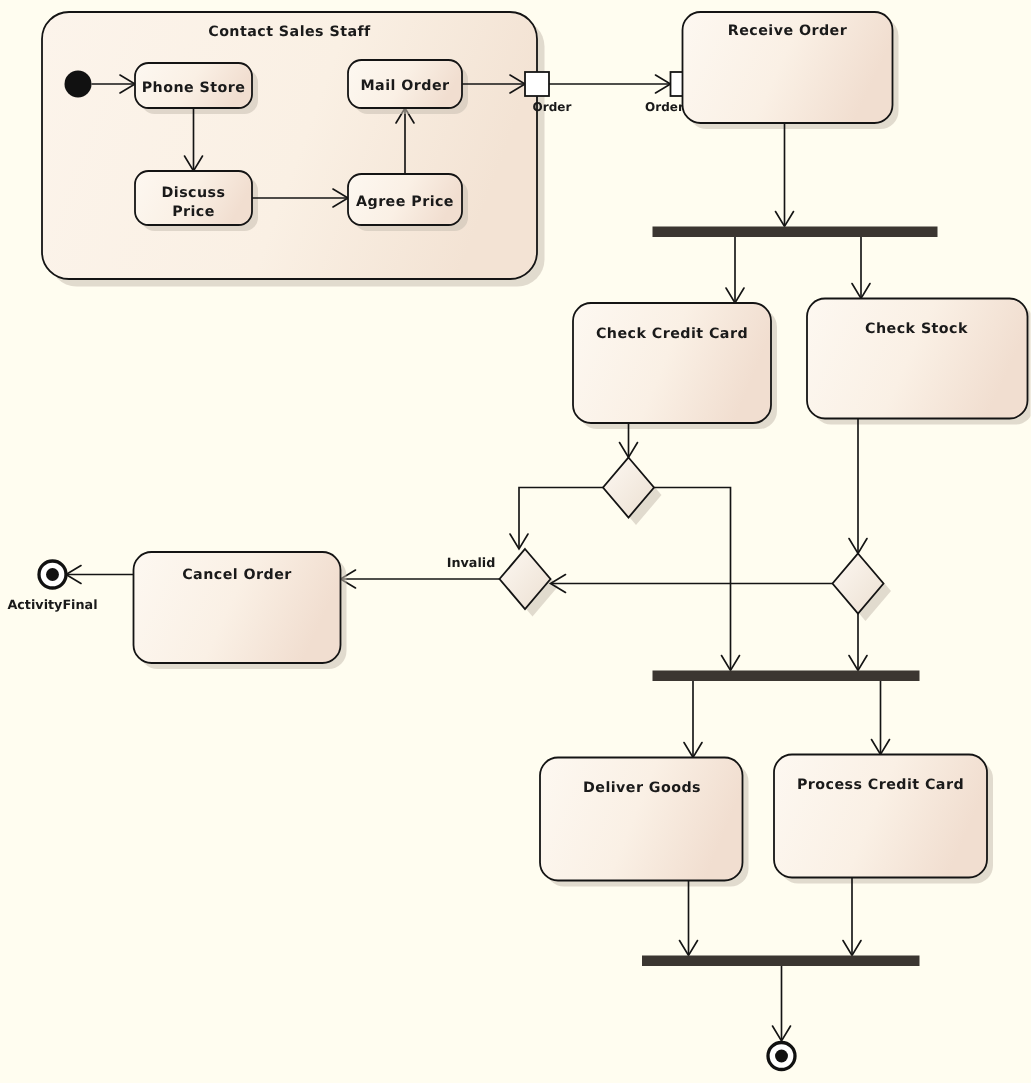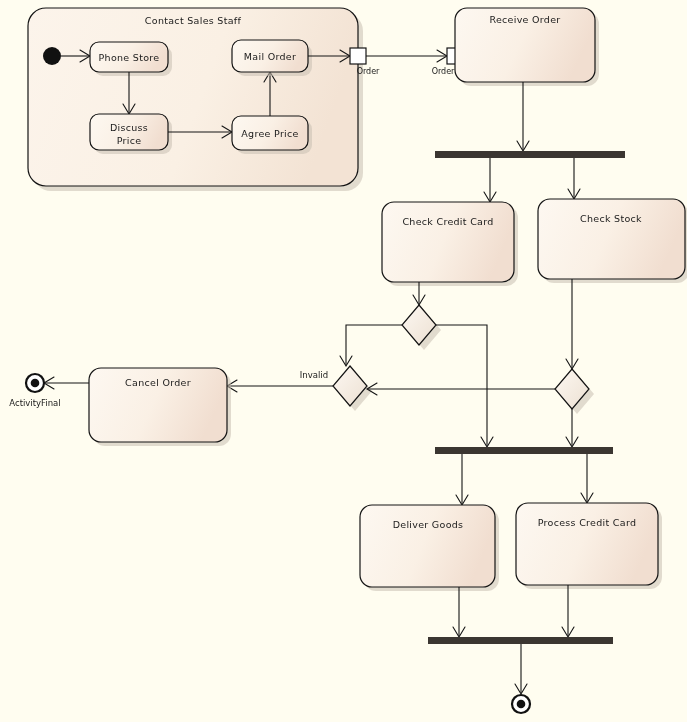--- a/index.html
+++ b/index.html
@@ -2,21 +2,21 @@
 <html><head>
 <meta charset="utf-8">
 <style>
   html,body{margin:0;padding:0;}
   body{
     width:687px;height:722px;
     background:#fffdf0;
     font-family:"DejaVu Sans","Liberation Sans",sans-serif;
     overflow:hidden;
   }
-  #diagram-root{position:relative;width:687px;height:516px;}
+  #diagram-root{position:relative;width:687px;height:516px;font-weight:bold;}
   svg.layer{position:absolute;left:0;top:0;width:687px;height:722px;}
   .nodelabel{
     font-family:"DejaVu Sans","Liberation Sans",sans-serif;
     font-size:9.5px;
     fill:#1a1a1a;
     text-anchor:middle;
     letter-spacing:0.3px;
   }
   .framelabel{
     font-family:"DejaVu Sans","Liberation Sans",sans-serif;

